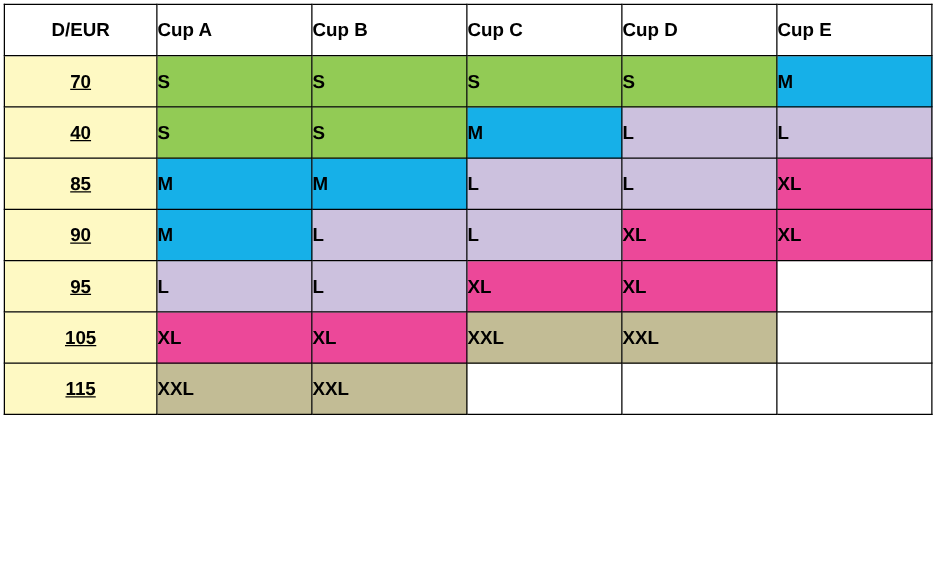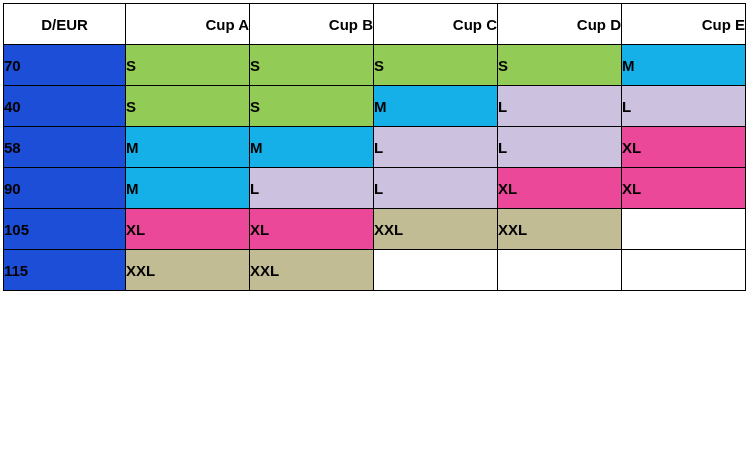--- a/index.html
+++ b/index.html
@@ -34,33 +34,35 @@
     height: 41px;
     padding: 0;
     font-size: 15px;
     font-weight: bold;
     color: #000000;
     vertical-align: middle;
     box-sizing: border-box;
   }
   
   thead th {
-    text-align: right;
+    text-align: left;
     padding-left: 7px;
     background: #ffffff;
     border-bottom: 3px solid #000000;
     height: 40px;
   }
   thead th.corner {
     text-align: center;
     padding-left: 0;
   }
   
   td.row-label {
-    background: #1d4ed8;
+    text-align: center;
+    background: #fef9c3;
+    text-decoration: underline;
   }
   
   td.val {
     text-align: left;
     padding-left: 7px;
   }
   .c-green { background: #92cb55; }
   .c-blue  { background: #16b0e8; }
   .c-purple{ background: #ccc1de; }
   .c-orange{ background: #ec4899; }
@@ -101,34 +103,42 @@
       </tr>
       <tr>
         <td class="row-label">40</td>
         <td class="val c-green">S</td>
         <td class="val c-green">S</td>
         <td class="val c-blue">M</td>
         <td class="val c-purple">L</td>
         <td class="val c-purple">L</td>
       </tr>
       <tr>
-        <td class="row-label">58</td>
+        <td class="row-label">85</td>
         <td class="val c-blue">M</td>
         <td class="val c-blue">M</td>
         <td class="val c-purple">L</td>
         <td class="val c-purple">L</td>
         <td class="val c-orange">XL</td>
       </tr>
       <tr>
         <td class="row-label">90</td>
         <td class="val c-blue">M</td>
         <td class="val c-purple">L</td>
         <td class="val c-purple">L</td>
         <td class="val c-orange">XL</td>
         <td class="val c-orange">XL</td>
+      </tr>
+      <tr>
+        <td class="row-label">95</td>
+        <td class="val c-purple">L</td>
+        <td class="val c-purple">L</td>
+        <td class="val c-orange">XL</td>
+        <td class="val c-orange">XL</td>
+        <td class="val c-none"></td>
       </tr>
       <tr>
         <td class="row-label">105</td>
         <td class="val c-orange">XL</td>
         <td class="val c-orange">XL</td>
         <td class="val c-khaki">XXL</td>
         <td class="val c-khaki">XXL</td>
         <td class="val c-none"></td>
       </tr>
       <tr>

